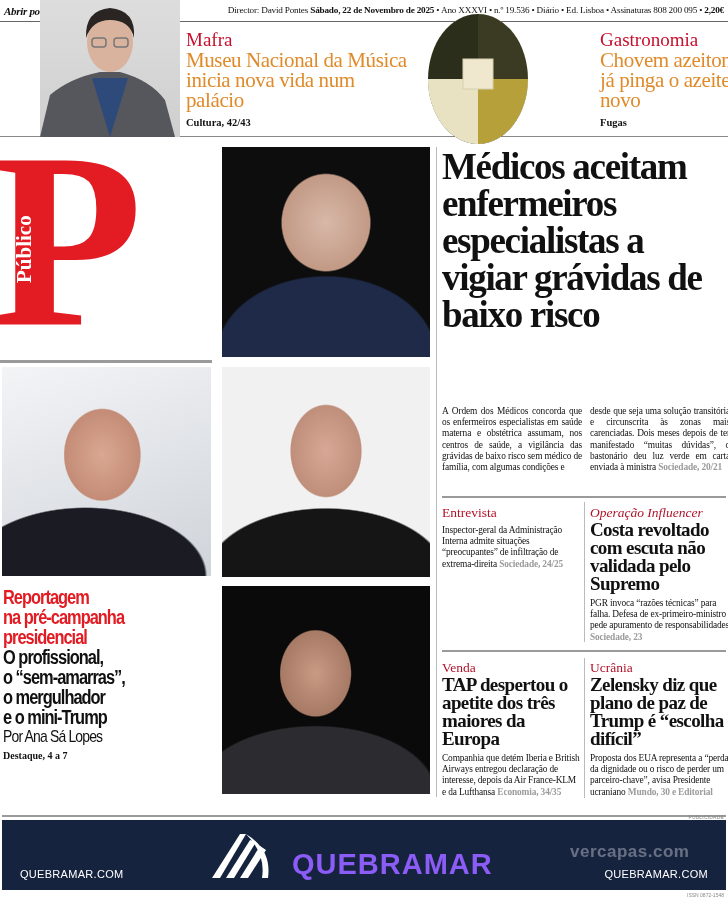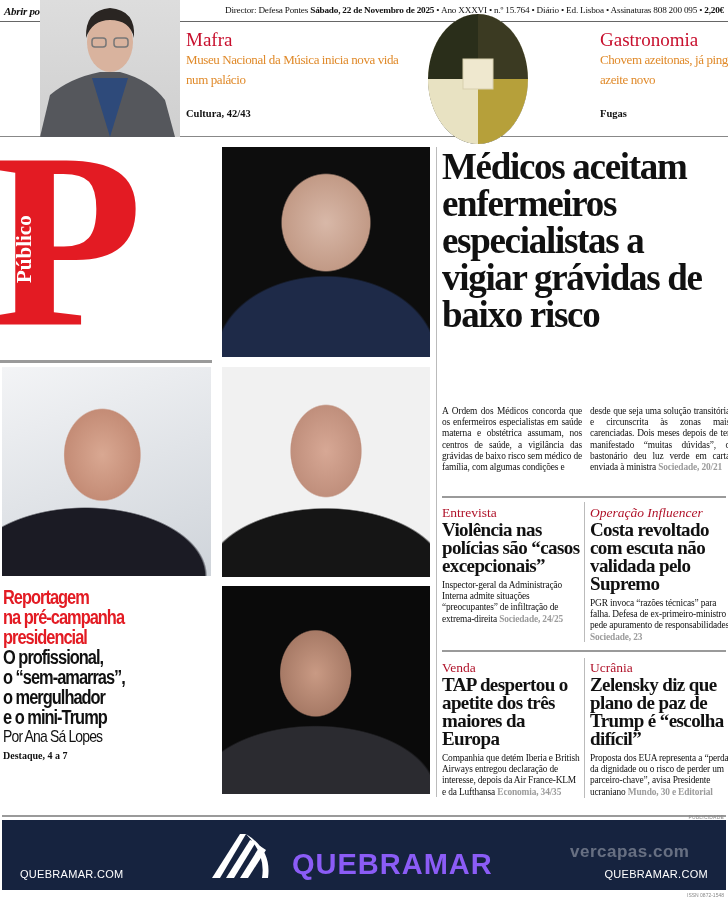--- a/index.html
+++ b/index.html
@@ -12,22 +12,22 @@
   .masthead-info { position: absolute; right: 4px; top: 5px; font-family: "Liberation Serif", serif; font-size: 9.2px; letter-spacing: -0.2px; white-space: nowrap; }
   .masthead-info b { font-weight: bold; }
 
   
   .promo-band { position: absolute; left: 0; top: 22px; width: 728px; height: 115px; border-bottom: 1px solid #888; }
   .photo { position: absolute; overflow: hidden; }
   .promo-person { left: 40px; top: 0; width: 140px; height: 137px; background: linear-gradient(180deg,#ddd 0%,#cfcfcf 100%); }
   .promo-olives { left: 428px; top: 14px; width: 100px; height: 130px; border-radius: 50%; background: radial-gradient(circle at 50% 50%, #e8e3c6 0%, #b8a96a 45%, #3a3c1f 75%, #222 100%); }
   .promo-text { position: absolute; font-family: "Liberation Serif", serif; }
   .promo-kicker { color: #c8102e; font-size: 19px; line-height: 20px; }
-  .promo-head { color: #e08a2a; font-size: 13px; line-height: 20px; letter-spacing: -0.4px; }
-  .promo-ref { font-weight: bold; font-size: 10.5px; margin-top: 18px; color: #111; }
+  .promo-head { color: #e08a2a; font-size: 21px; line-height: 20px; letter-spacing: -0.4px; }
+  .promo-ref { font-weight: bold; font-size: 10.5px; margin-top: 7px; color: #111; }
   .promo1 { left: 186px; top: 30px; width: 230px; }
   .promo2 { left: 600px; top: 30px; width: 160px; }
 
   
   .logo { position: absolute; left: 0; top: 155px; width: 200px; height: 185px; }
   .logo-p { position: absolute; left: -10px; top: -30px; font-family: "Liberation Serif", serif; font-weight: bold; font-size: 250px; line-height: 230px; color: #e31b23; letter-spacing: -10px; }
   .logo-name { position: absolute; left: 12px; top: 65px; transform: rotate(-90deg); transform-origin: left top; font-family: "Liberation Serif", serif; font-weight: bold; font-size: 21px; color: #fff; top: 128px; }
   .logo-line { position: absolute; left: 0; top: 360px; width: 212px; height: 3px; background: #9a9a9a; }
 
   
@@ -72,23 +72,23 @@
   .issn { position: absolute; right: 4px; top: 892px; font-family: "Liberation Sans", sans-serif; font-size: 5px; color: #888; }
 </style>
 </head>
 <body>
 
 <div class="topbar">
   <div class="teaser-top">
     <span>Abrir portas onde se</span><span style="display:inline-block;width:50px;"></span><span>uros</span>
   </div>
   <div class="masthead-info">
-    <span>Director: Defesa Pontes</span>
+    <span>Director: David Pontes</span>
     <b>Sábado, 22 de Novembro de 2025</b>
-    <span>• Ano XXXVI • n.º 15.764 • Diário • Ed. Lisboa • Assinaturas 808 200 095 •</span>
+    <span>• Ano XXXVI • n.º 19.536 • Diário • Ed. Lisboa • Assinaturas 808 200 095 •</span>
     <b>2,20€</b>
   </div>
 </div>
 
 <div class="promo-band"></div>
 <div class="photo promo-person">
   <svg width="140" height="137" viewBox="0 0 140 137">
     <path d="M0 137 L10 95 Q30 78 60 72 L80 72 Q110 80 125 100 L135 137 Z" fill="#55575c"></path>
     <path d="M52 78 L70 137 L88 78 Z" fill="#2e4a7a"></path>
     <ellipse cx="70" cy="42" rx="23" ry="30" fill="#d9b39e"></ellipse>
@@ -136,21 +136,20 @@
 <div class="main-head">Médicos aceitam enfermeiros especialistas a vigiar grávidas de baixo risco</div>
 <div class="main-body c1">A Ordem dos Médicos concorda que os enfermeiros especialistas em saúde materna e obstétrica assumam, nos centros de saúde, a vigilância das grávidas de baixo risco sem médico de família, com algumas condições e</div>
 <div class="main-body c2">
   <span>desde que seja uma solução transitória e circunscrita às zonas mais carenciadas. Dois meses depois de ter manifestado “muitas dúvidas”, o bastonário deu luz verde em carta enviada à ministra</span>
   <span class="ref-grey">Sociedade, 20/21</span>
 </div>
 <div class="hrule" style="left:442px; top:496px; width:284px;"></div>
 
 <div class="story" style="left:442px; top:505px;">
   <div class="kicker">Entrevista</div>
-  <div class="head">Violência nas polícias são “casos excepcionais”</div>
   <div class="body"><span>Inspector-geral da Administração Interna admite situações “preocupantes” de infiltração de extrema-direita</span> <span class="ref-grey">Sociedade, 24/25</span></div>
 </div>
 <div class="story" style="left:590px; top:505px;">
   <div class="kicker italic">Operação Influencer</div>
   <div class="head">Costa revoltado com escuta não validada pelo Supremo</div>
   <div class="body"><span>PGR invoca “razões técnicas” para falha. Defesa de ex-primeiro-ministro pede apuramento de responsabilidades</span> <span class="ref-grey">Sociedade, 23</span></div>
 </div>
 <div class="hrule" style="left:442px; top:650px; width:284px;"></div>
 <div class="story" style="left:442px; top:660px;">
   <div class="kicker">Venda</div>

